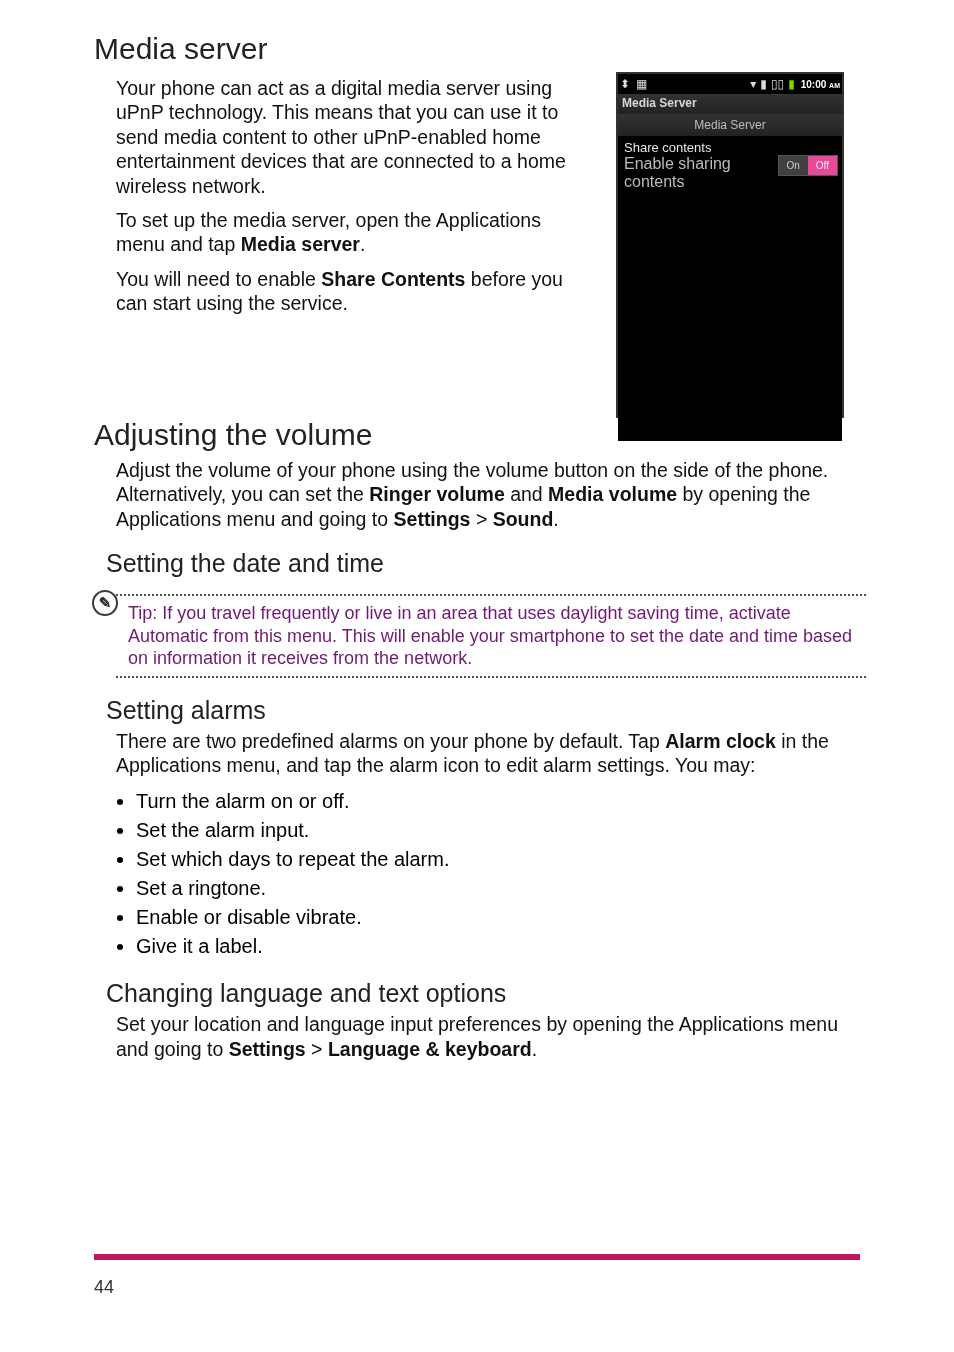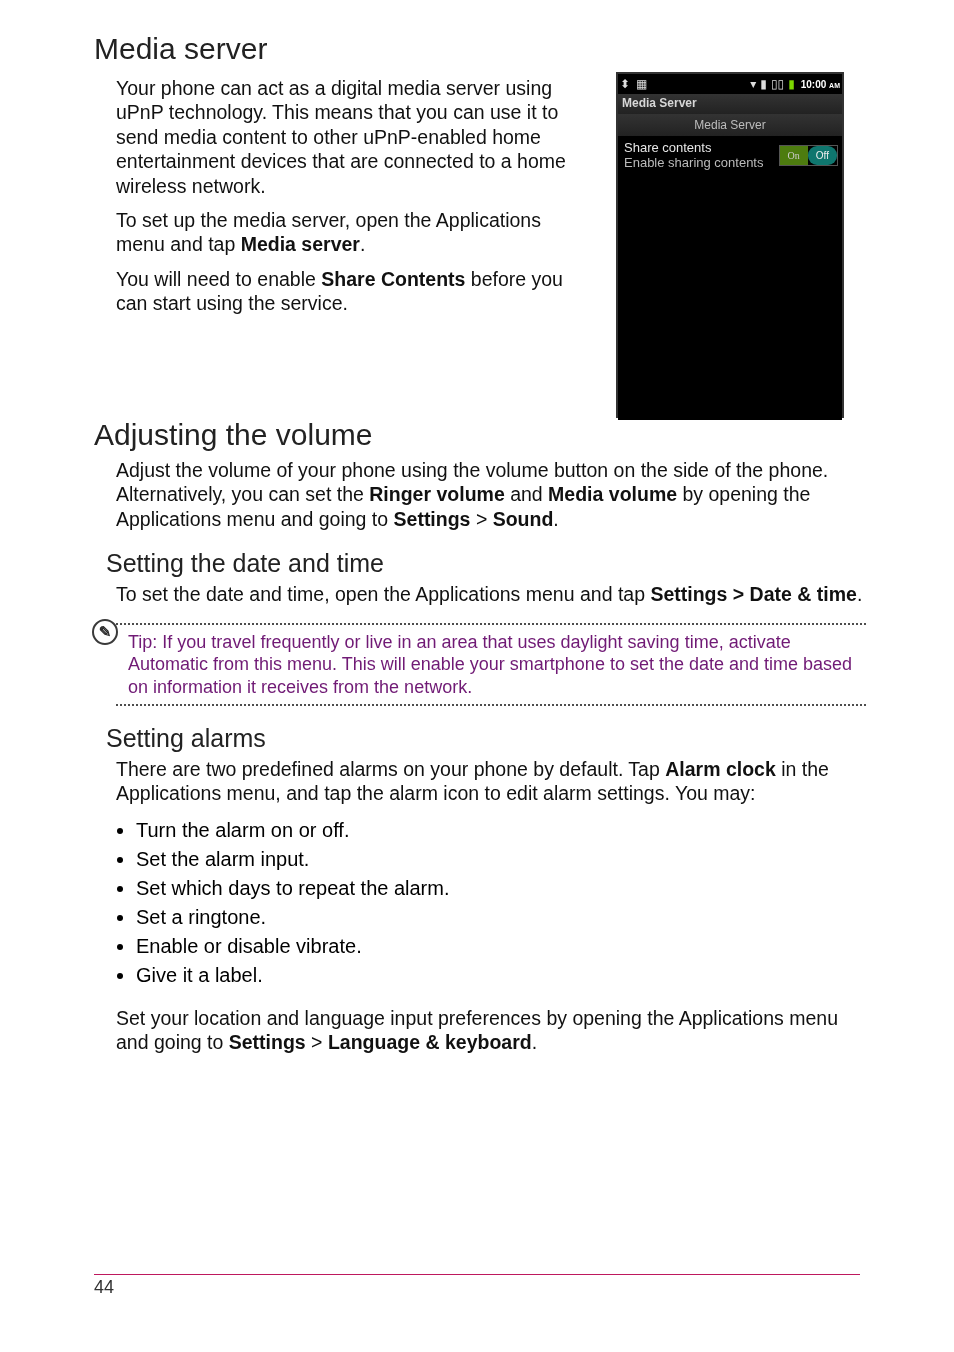--- a/index.html
+++ b/index.html
@@ -104,39 +104,37 @@
     justify-content: space-between;
     align-items: center;
     padding: 4px 4px 8px 6px;
   }
   .ps-share-label {
     color: #e7e7e7;
     font-size: 13px;
   }
   .ps-share-sub {
     color: #bbb;
-    font-size: 13px;
+    font-size: 16px;
   }
   .ps-toggle {
     display: flex;
     border: 1px solid #555;
   }
   .ps-toggle span {
     font-size: 10px;
     padding: 4px 8px;
   }
   .ps-on {
-    background: #4d7c0f;
+    background: #404040;
     color: #ccc;
-    font-family: Liberation Serif, serif;
   }
   .ps-off {
-    background: #0f766e;
+    background: #ec4899;
     color: #eee;
-    border-radius: 9px;
   }
   .ps-empty {
     background: #000;
     height: 242px;
   }
 
   .tip-block {
     margin: 16px 0 12px 22px;
     position: relative;
   }
@@ -176,22 +174,22 @@
   }
   ul.bullets li {
     font-size: 20px;
     line-height: 1.45;
   }
   .page-footer {
     position: absolute;
     left: 94px;
     right: 94px;
     bottom: 54px;
-    border-top: 1px solid #be185d;
-    padding-top: 2px;
+    border-top: 6px solid #be185d;
+    padding-top: 17px;
     font-size: 18px;
     color: #333;
   }
 </style>
 </head>
 <body>
 
 <div class="page">
 
   <h1>Media server</h1>
@@ -236,23 +234,20 @@
       <div class="ps-empty"></div>
     </div>
   </div>
 
   <h1>Adjusting the volume</h1>
   <p class="body-text">
     <span>Adjust the volume of your phone using the volume button on the side of the phone. Alternatively, you can set the </span><span class="bold">Ringer volume</span><span> and </span><span class="bold">Media volume</span><span> by opening the Applications menu and going to </span><span class="bold">Settings</span><span> &gt; </span><span class="bold">Sound</span><span>.</span>
   </p>
 
   <h2 class="sub">Setting the date and time</h2>
-  <p class="body-text">
-    <span>To set the date and time, open the Applications menu and tap </span><span class="bold">Settings &gt; Date &amp; time</span><span>.</span>
-  </p>
 
   <div class="tip-block">
     <div class="tip-icon">✎</div>
     <div class="tip-dashed"></div>
     <div class="tip-text">
       <span class="bold">Tip</span><span>: If you travel frequently or live in an area that uses daylight saving time, activate </span><span class="bold">Automatic</span><span> from this menu. This will enable your smartphone to set the date and time based on information it receives from the network.</span>
     </div>
     <div class="tip-dashed-bottom"></div>
   </div>
 
@@ -262,20 +257,21 @@
   </p>
   <ul class="bullets">
     <li>Turn the alarm on or off.</li>
     <li>Set the alarm input.</li>
     <li>Set which days to repeat the alarm.</li>
     <li>Set a ringtone.</li>
     <li>Enable or disable vibrate.</li>
     <li>Give it a label.</li>
   </ul>
 
+  <h2 class="sub">Changing language and text options</h2>
   <p class="body-text">
     <span>Set your location and language input preferences by opening the Applications menu and going to </span><span class="bold">Settings</span><span> &gt; </span><span class="bold">Language &amp; keyboard</span><span>.</span>
   </p>
 
 </div>
 
 <div class="page-footer">
   <span>44</span>
 </div>
 

